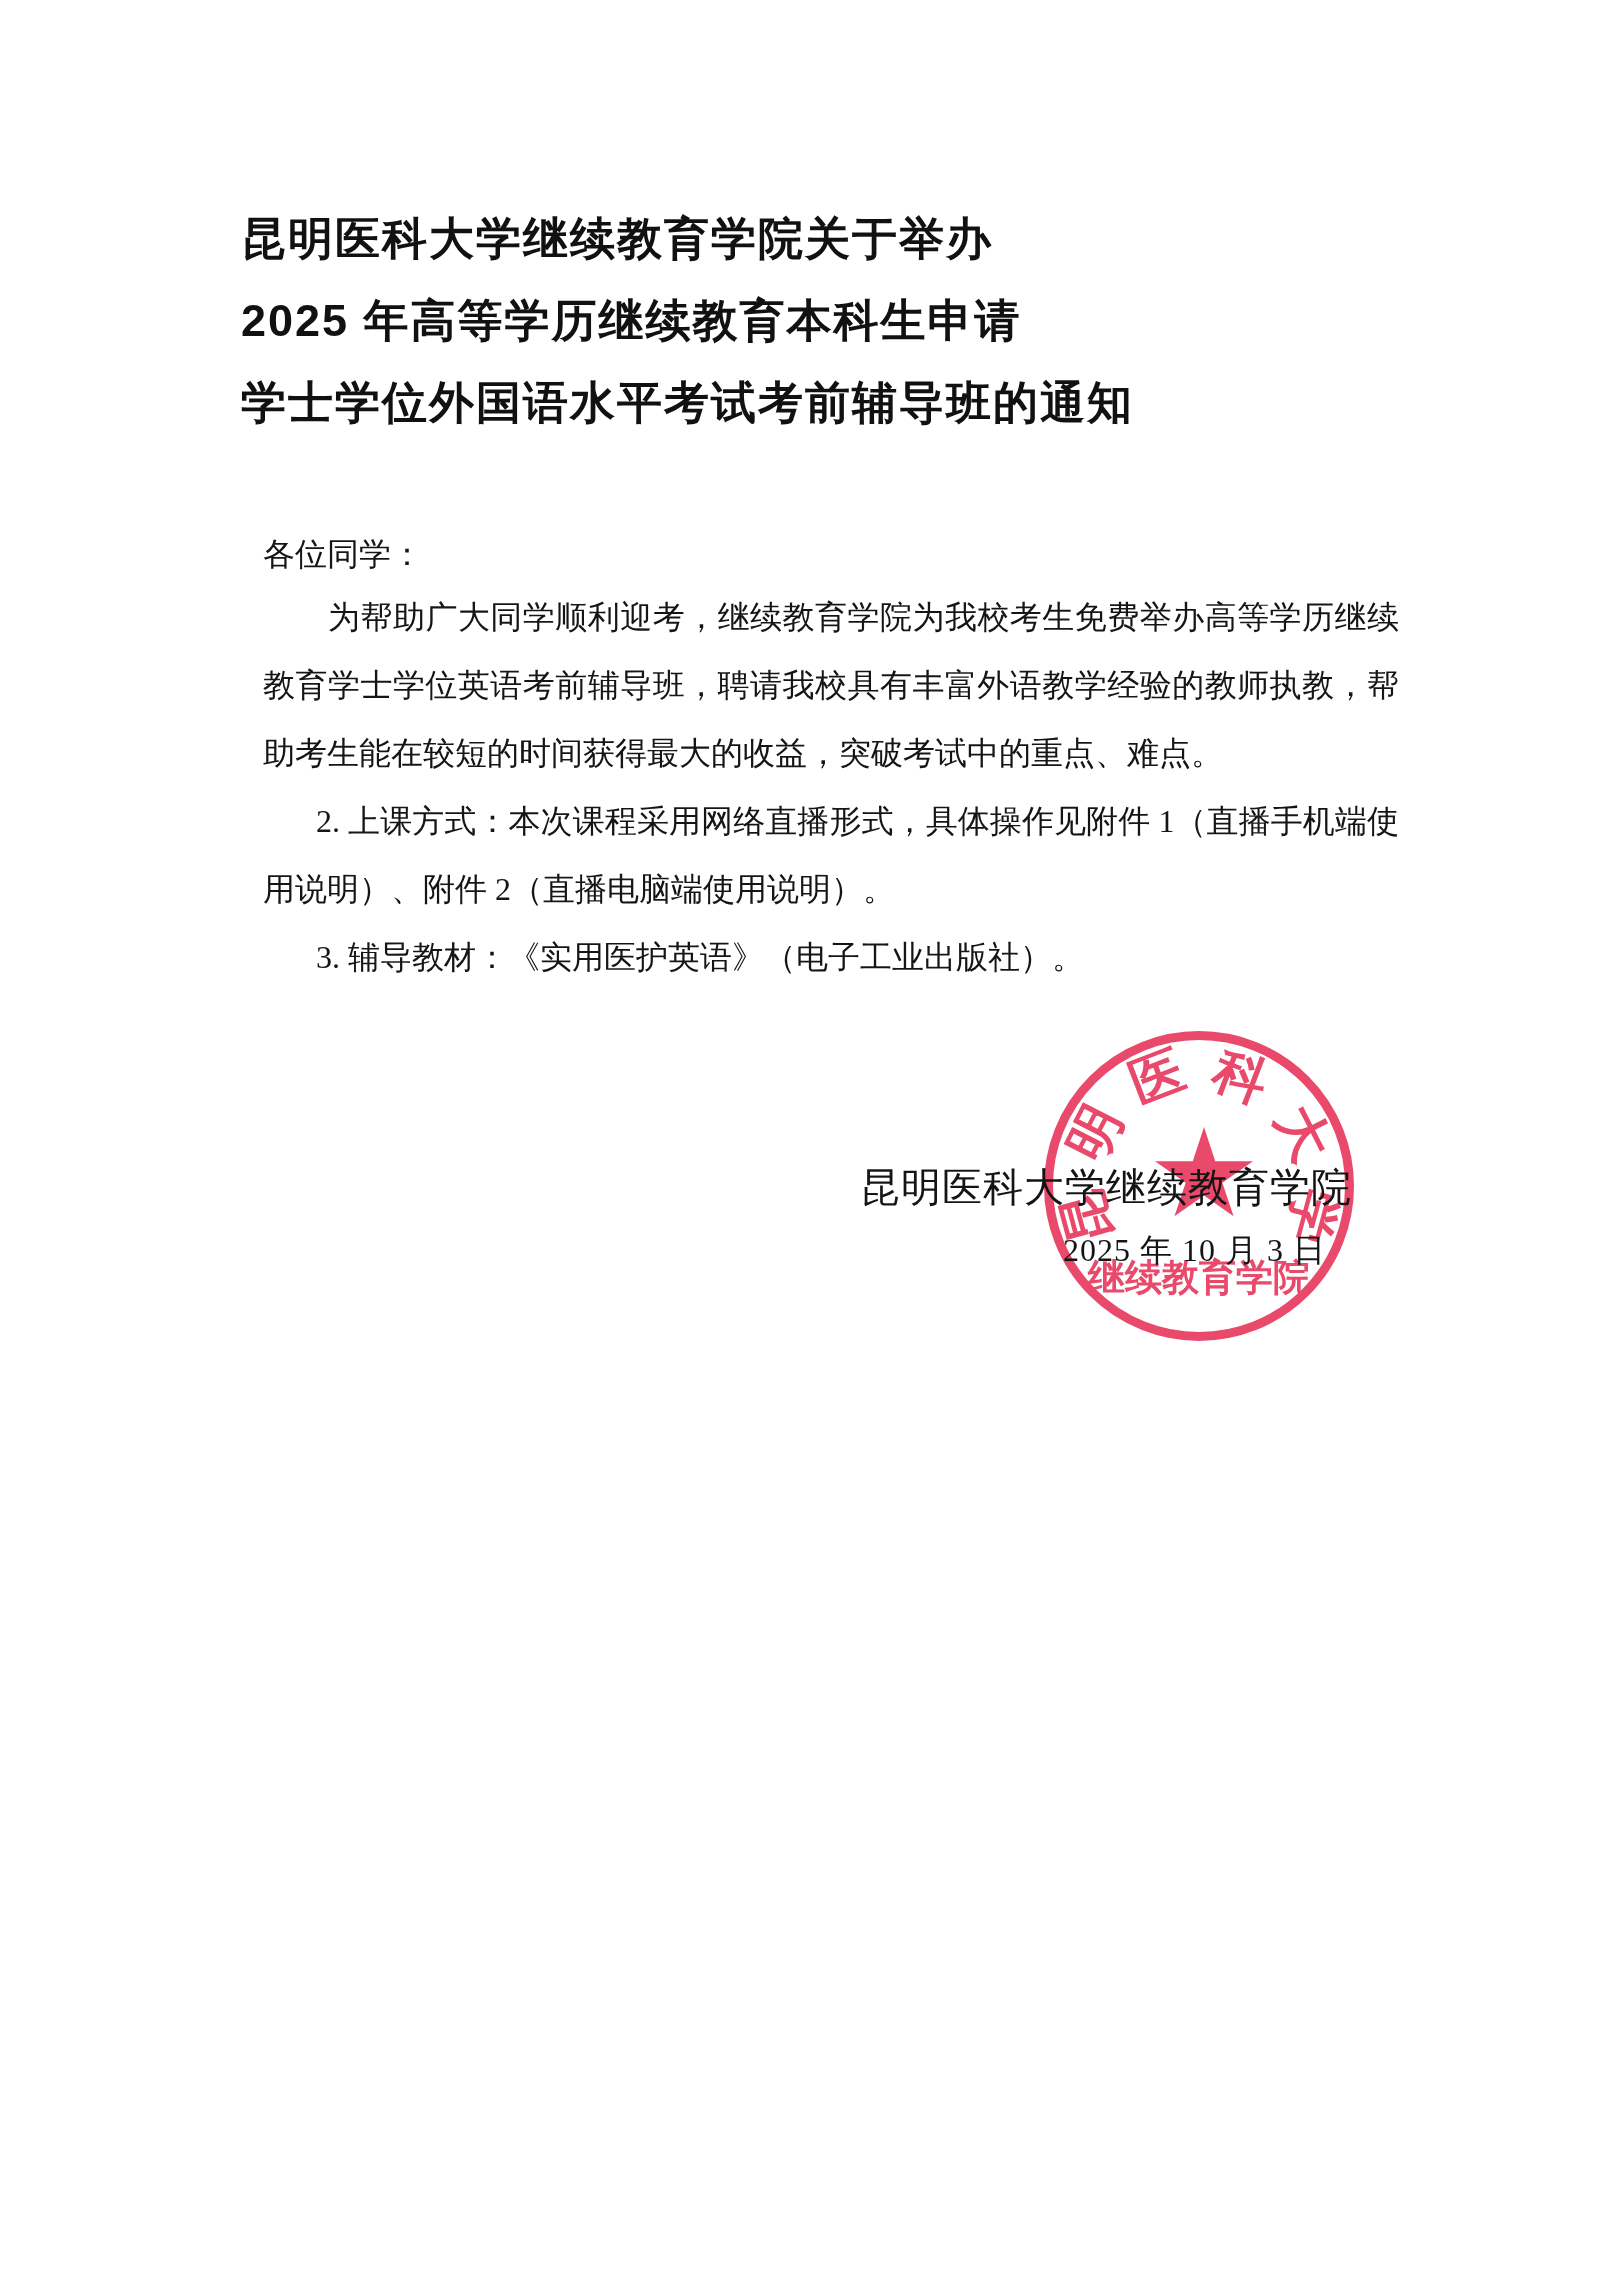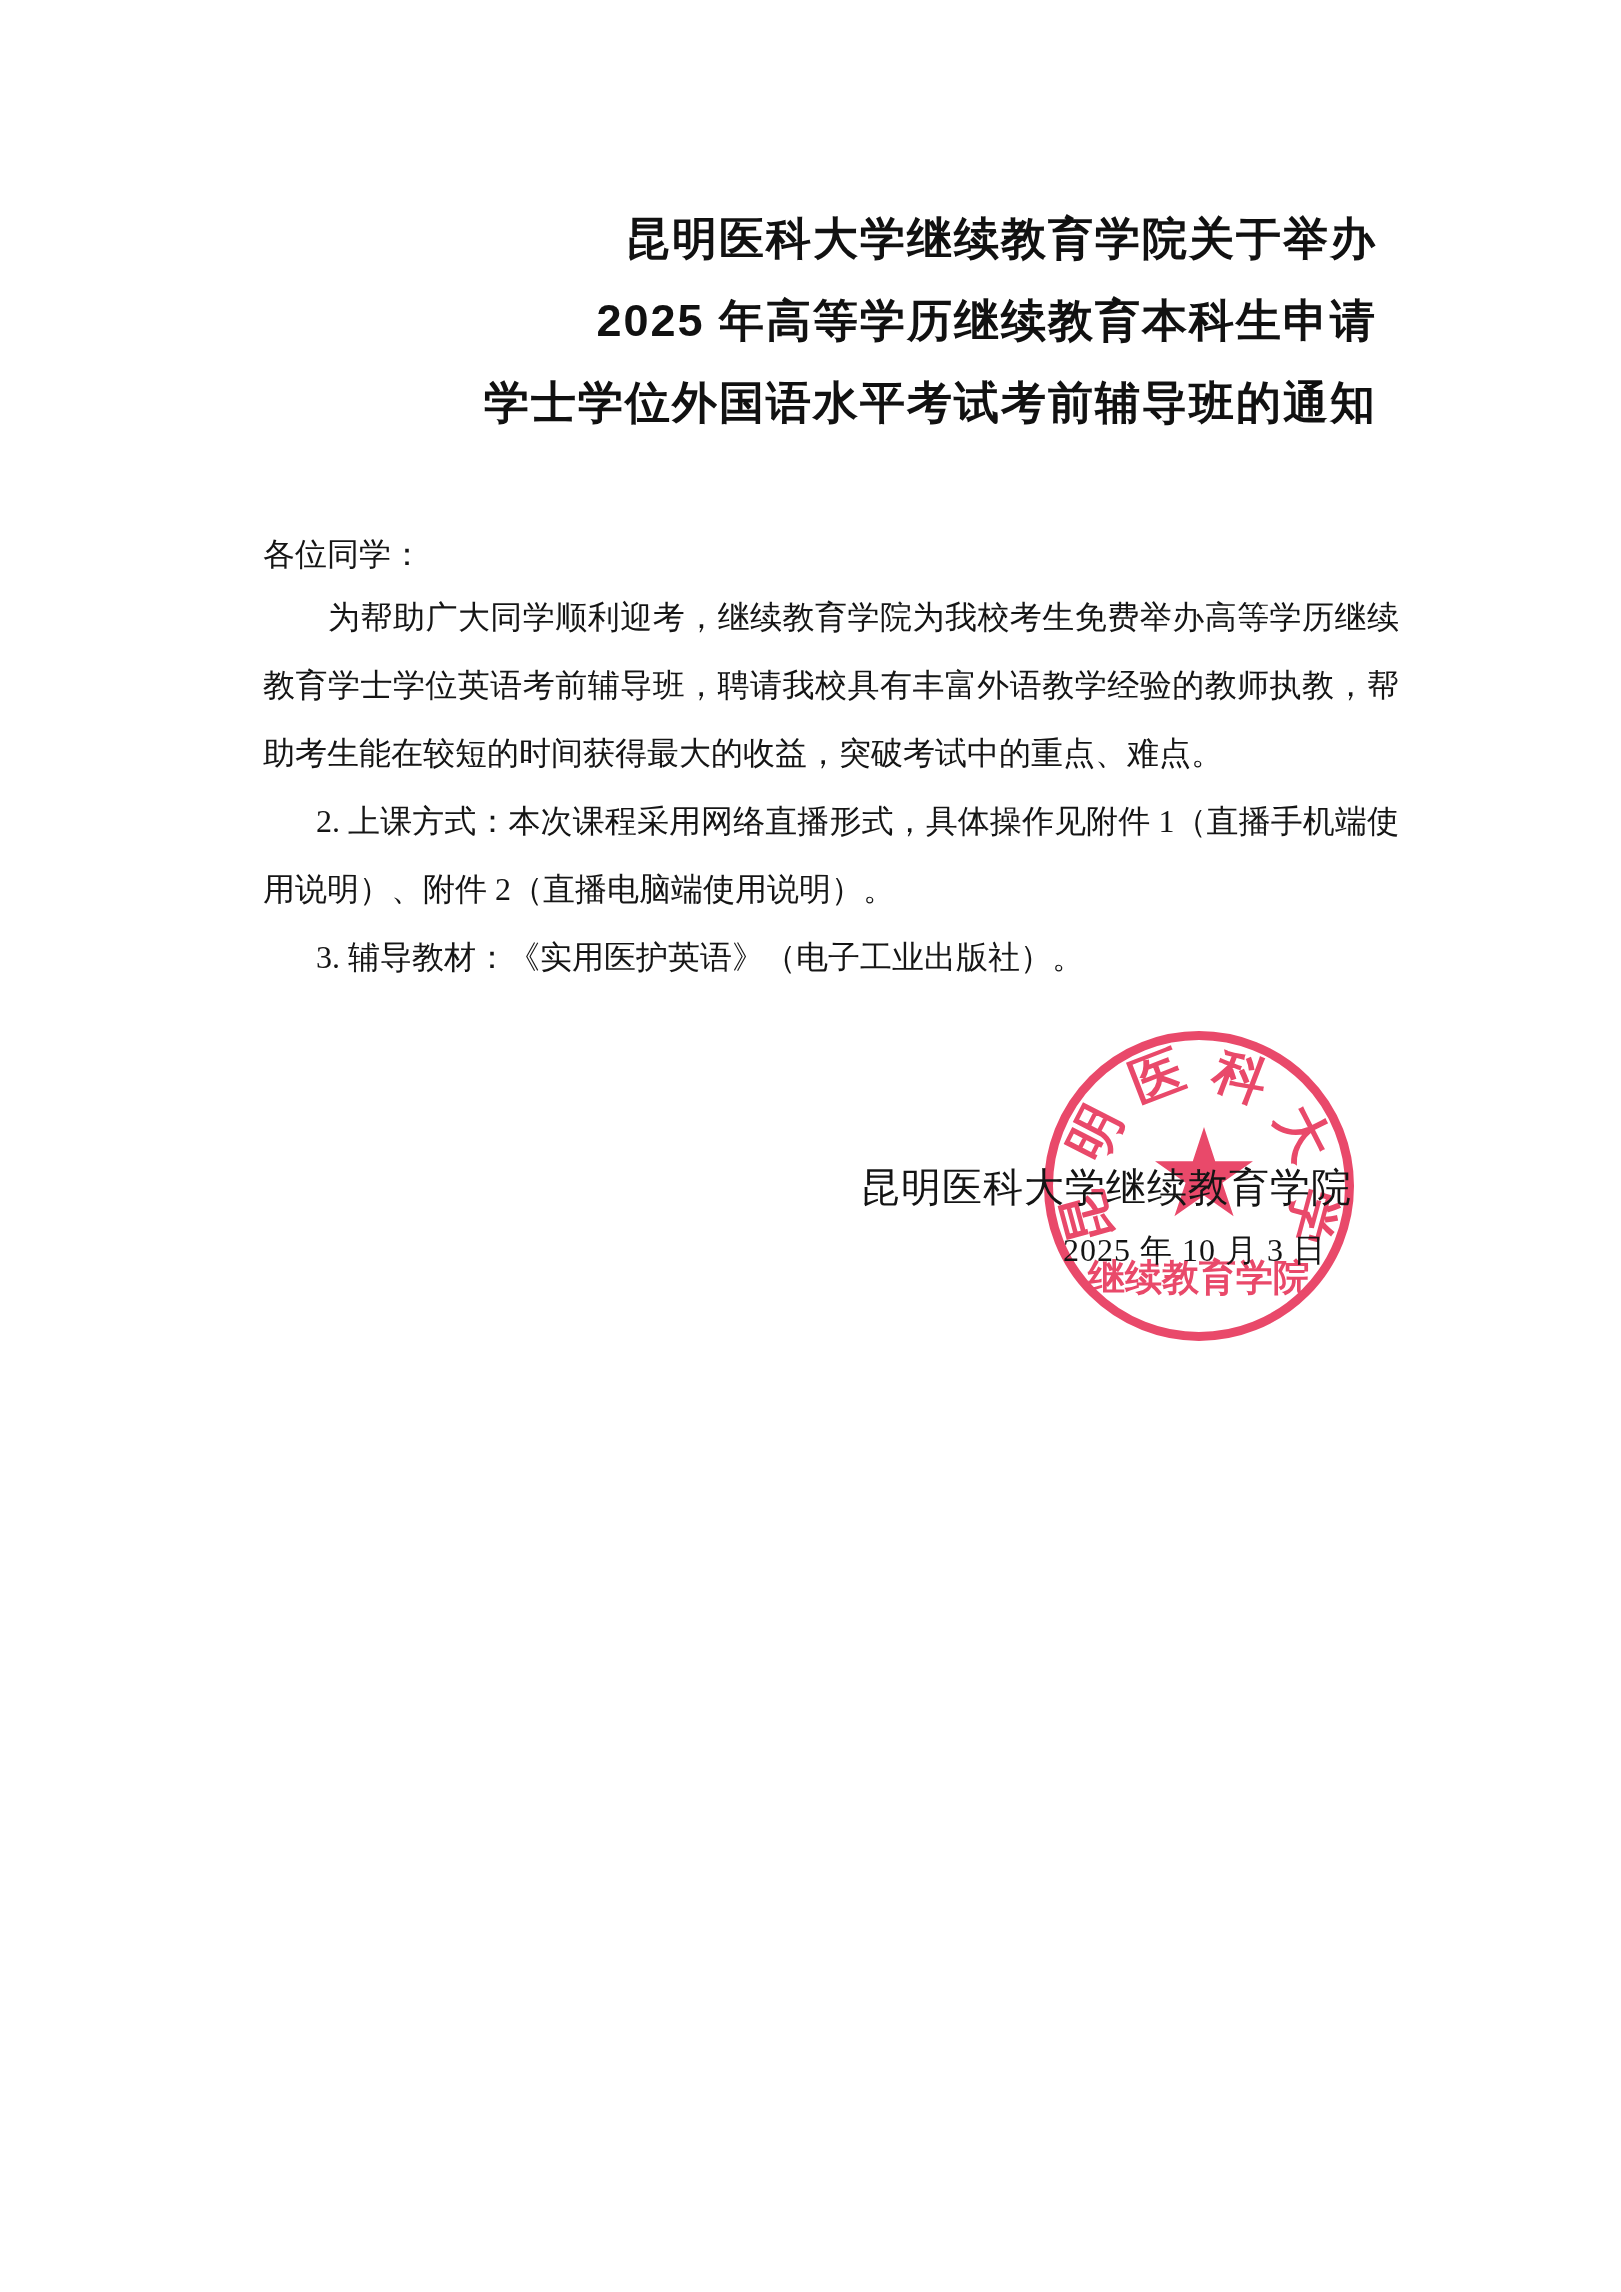--- a/index.html
+++ b/index.html
@@ -15,21 +15,21 @@
     color: var(--ink);
     font-family: "Liberation Serif", "DejaVu Serif", serif;
   }
 
   
   .title-block {
     position: absolute;
     left: 241px;
     top: 198px;
     width: 1136px;
-    text-align: right;
+    text-align: left;
   }
   .title-line {
     font-family: "Liberation Sans", "DejaVu Sans", sans-serif;
     font-weight: 700;
     font-size: 45px;
     line-height: 82px;
     letter-spacing: 2px;
     color: #111;
     white-space: nowrap;
   }

